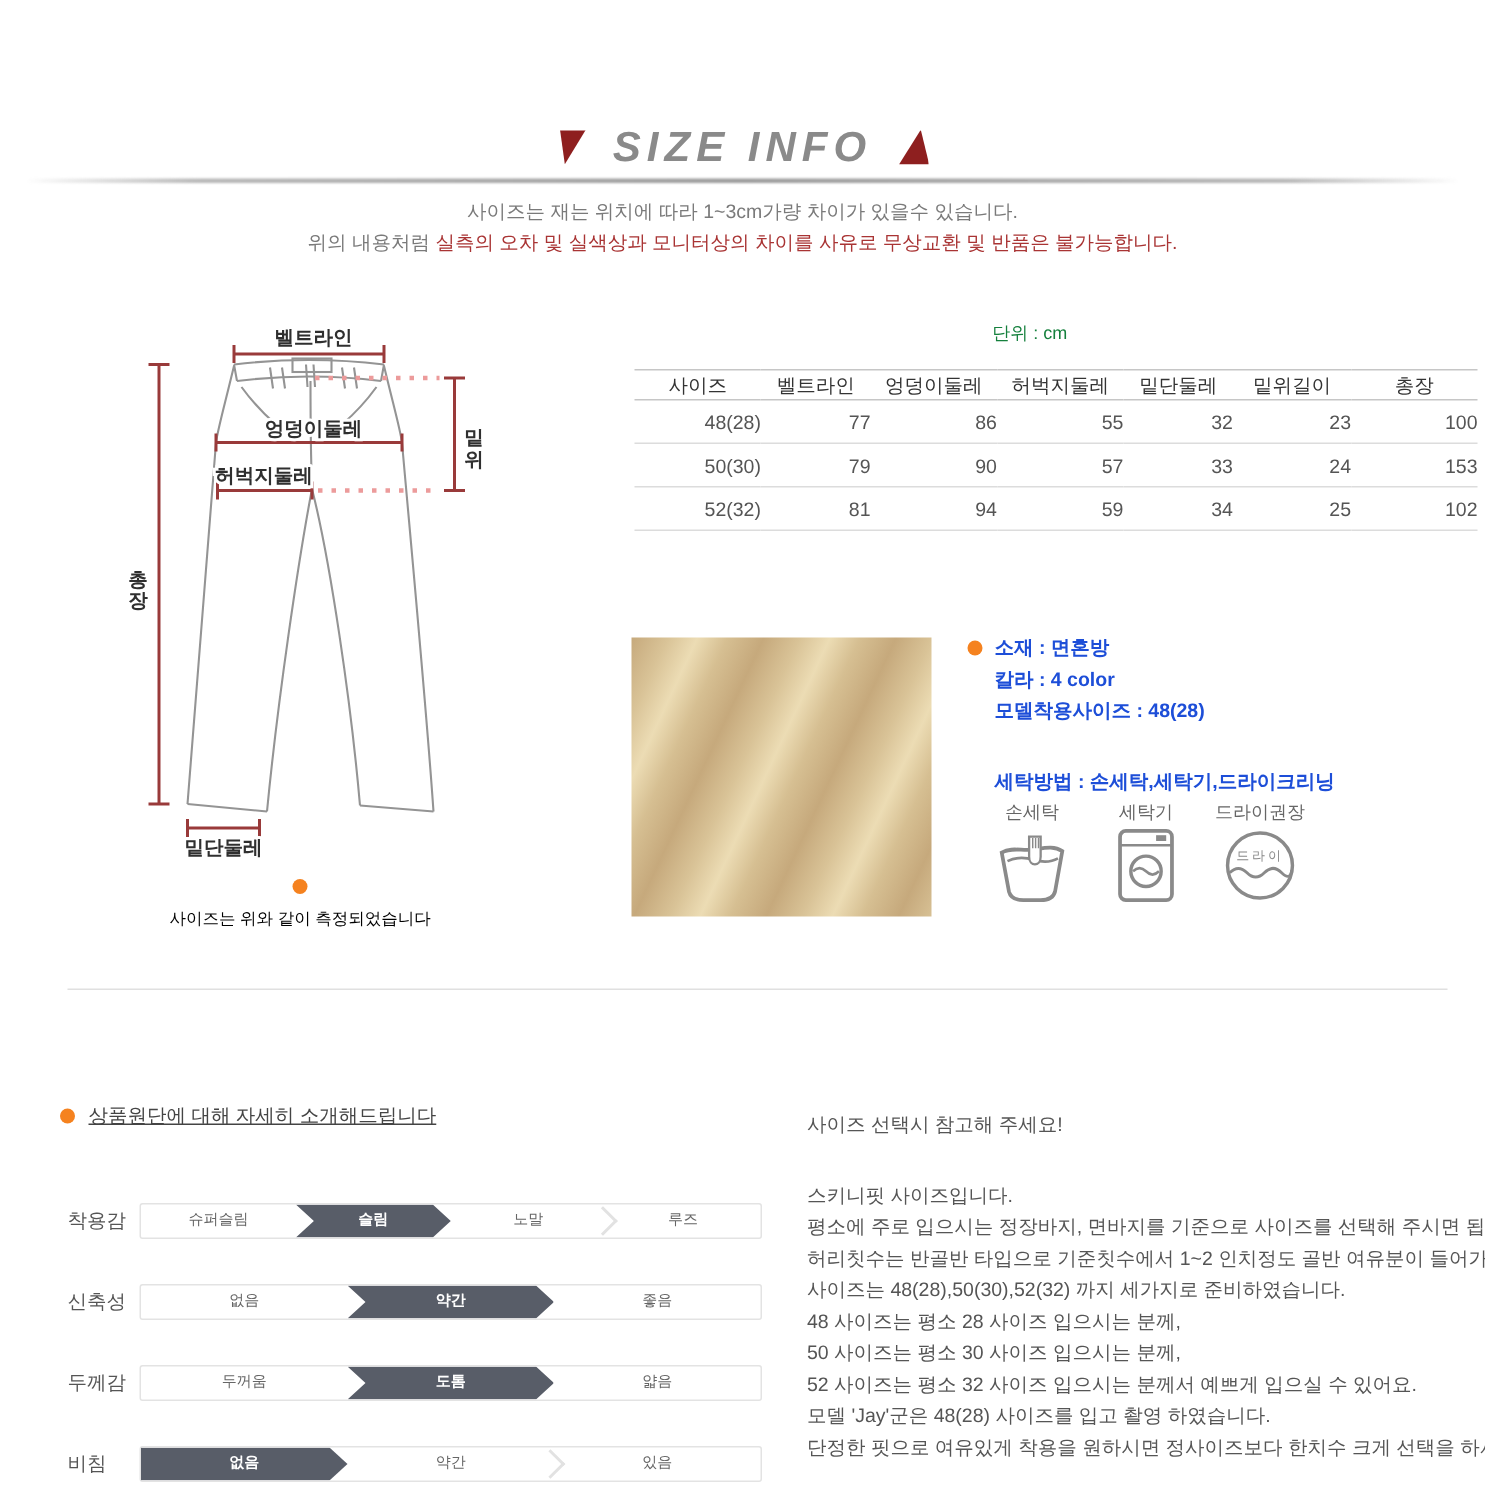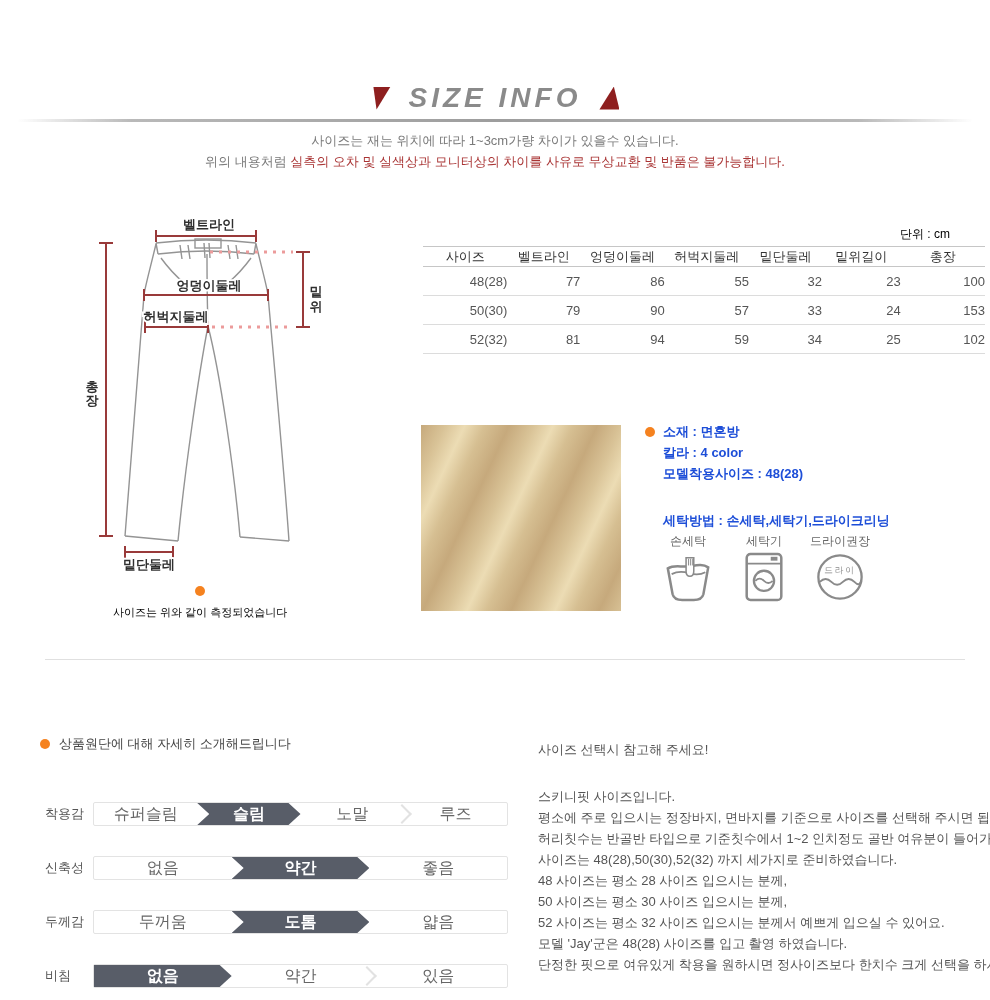--- a/index.html
+++ b/index.html
@@ -19,21 +19,21 @@
   
   .disclaimer{position:absolute;top:131px;left:0;width:100%;text-align:center;font-size:13px;line-height:1.6;color:#7a7a7a;}
   .disclaimer .red{color:#a93434;}
 
   
   .diagram{position:absolute;left:85px;top:203px;}
   .measure-note{position:absolute;left:113px;top:586px;display:flex;align-items:center;gap:9px;font-size:11px;color:#000000;flex-direction:column;}
   .bullet{width:10px;height:10px;border-radius:50%;background:#f5821f;flex:0 0 auto;}
 
   
-  .unit-label{position:absolute;left:423px;top:226px;width:527px;text-align:right;font-size:12px;color:#000000;}
+  .unit-label{position:absolute;left:423px;top:214px;width:527px;text-align:center;font-size:12px;color:#15803d;}
   .size-table{position:absolute;left:423px;top:246px;width:562px;border-collapse:collapse;font-size:13px;}
   .size-table th{font-weight:normal;color:#333;border-top:1px solid #c6c6c6;border-bottom:1px solid #c6c6c6;height:19px;padding:0;text-align:center;}
   .size-table td{color:#555;border-bottom:1px solid #dcdcdc;height:28px;padding:0;text-align:right;}
 
   
   .swatch{position:absolute;left:421px;top:425px;width:200px;height:186px;
     background:repeating-linear-gradient(115deg,#c6a97c 0px,#d9c397 22px,#ecdcb4 40px,#d6bf92 58px,#c6a97c 80px);}
 
   
   .product-info{position:absolute;left:645px;top:421px;font-size:13px;color:#1d4ed8;font-weight:bold;}
@@ -41,26 +41,26 @@
   .pline .indent{margin-left:18px;}
   .wash-method{margin-top:26px;margin-left:18px;height:21px;display:flex;align-items:center;}
   .wash-icons{position:absolute;left:660px;top:533px;display:flex;gap:18px;}
   .wash-col{display:flex;flex-direction:column;align-items:center;}
   .wash-col .wlabel{font-size:12px;color:#666;white-space:nowrap;height:16px;}
   .wash-col svg{margin-top:3px;}
 
   .divider2{position:absolute;left:45px;top:659px;width:920px;height:1px;background:#e0e0e0;}
 
   
-  .fabric-title{position:absolute;left:40px;top:735px;display:flex;align-items:center;gap:9px;font-size:13px;color:#444;}
+  .fabric-title{position:absolute;left:40px;top:735px;display:flex;align-items:center;gap:9px;font-size:13px;color:#444;text-decoration:underline;}
   .fabric-rows{position:absolute;left:45px;top:771px;}
   .frow{display:flex;align-items:center;height:22px;margin-bottom:8px;margin-top:32px;}
   .flabel{flex:0 0 48px;font-size:13px;color:#555;}
   .fbar{position:relative;flex:0 0 413px;height:22px;border:1px solid #e3e3e3;background:#fff;display:flex;border-radius:2px;}
-  .fseg{display:block;text-align:center;font-size:16px;color:#666;line-height:22px;white-space:nowrap;overflow:visible;}
+  .fseg{display:block;text-align:center;font-size:10px;color:#666;line-height:22px;white-space:nowrap;overflow:visible;}
   .w25{width:25%;} .w33{width:33.333%;}
   .sel{background:#585d68;color:#fff;font-weight:bold;}
   .selMid{clip-path:polygon(0 0,calc(100% - 12px) 0,100% 50%,calc(100% - 12px) 100%,0 100%,12px 50%);}
   .selFirst{clip-path:polygon(0 0,calc(100% - 12px) 0,100% 50%,calc(100% - 12px) 100%,0 100%);}
   .selLast{clip-path:polygon(0 0,100% 0,100% 100%,0 100%,12px 50%);}
   .chev{position:absolute;top:4px;width:12px;height:12px;border-top:2px solid #e2e2e2;border-right:2px solid #e2e2e2;transform:rotate(45deg);}
 
   
   .size-guide{position:absolute;left:538px;top:741px;width:450px;font-size:13px;color:#555;}
   .size-guide .sg-title{margin-bottom:27px;}

